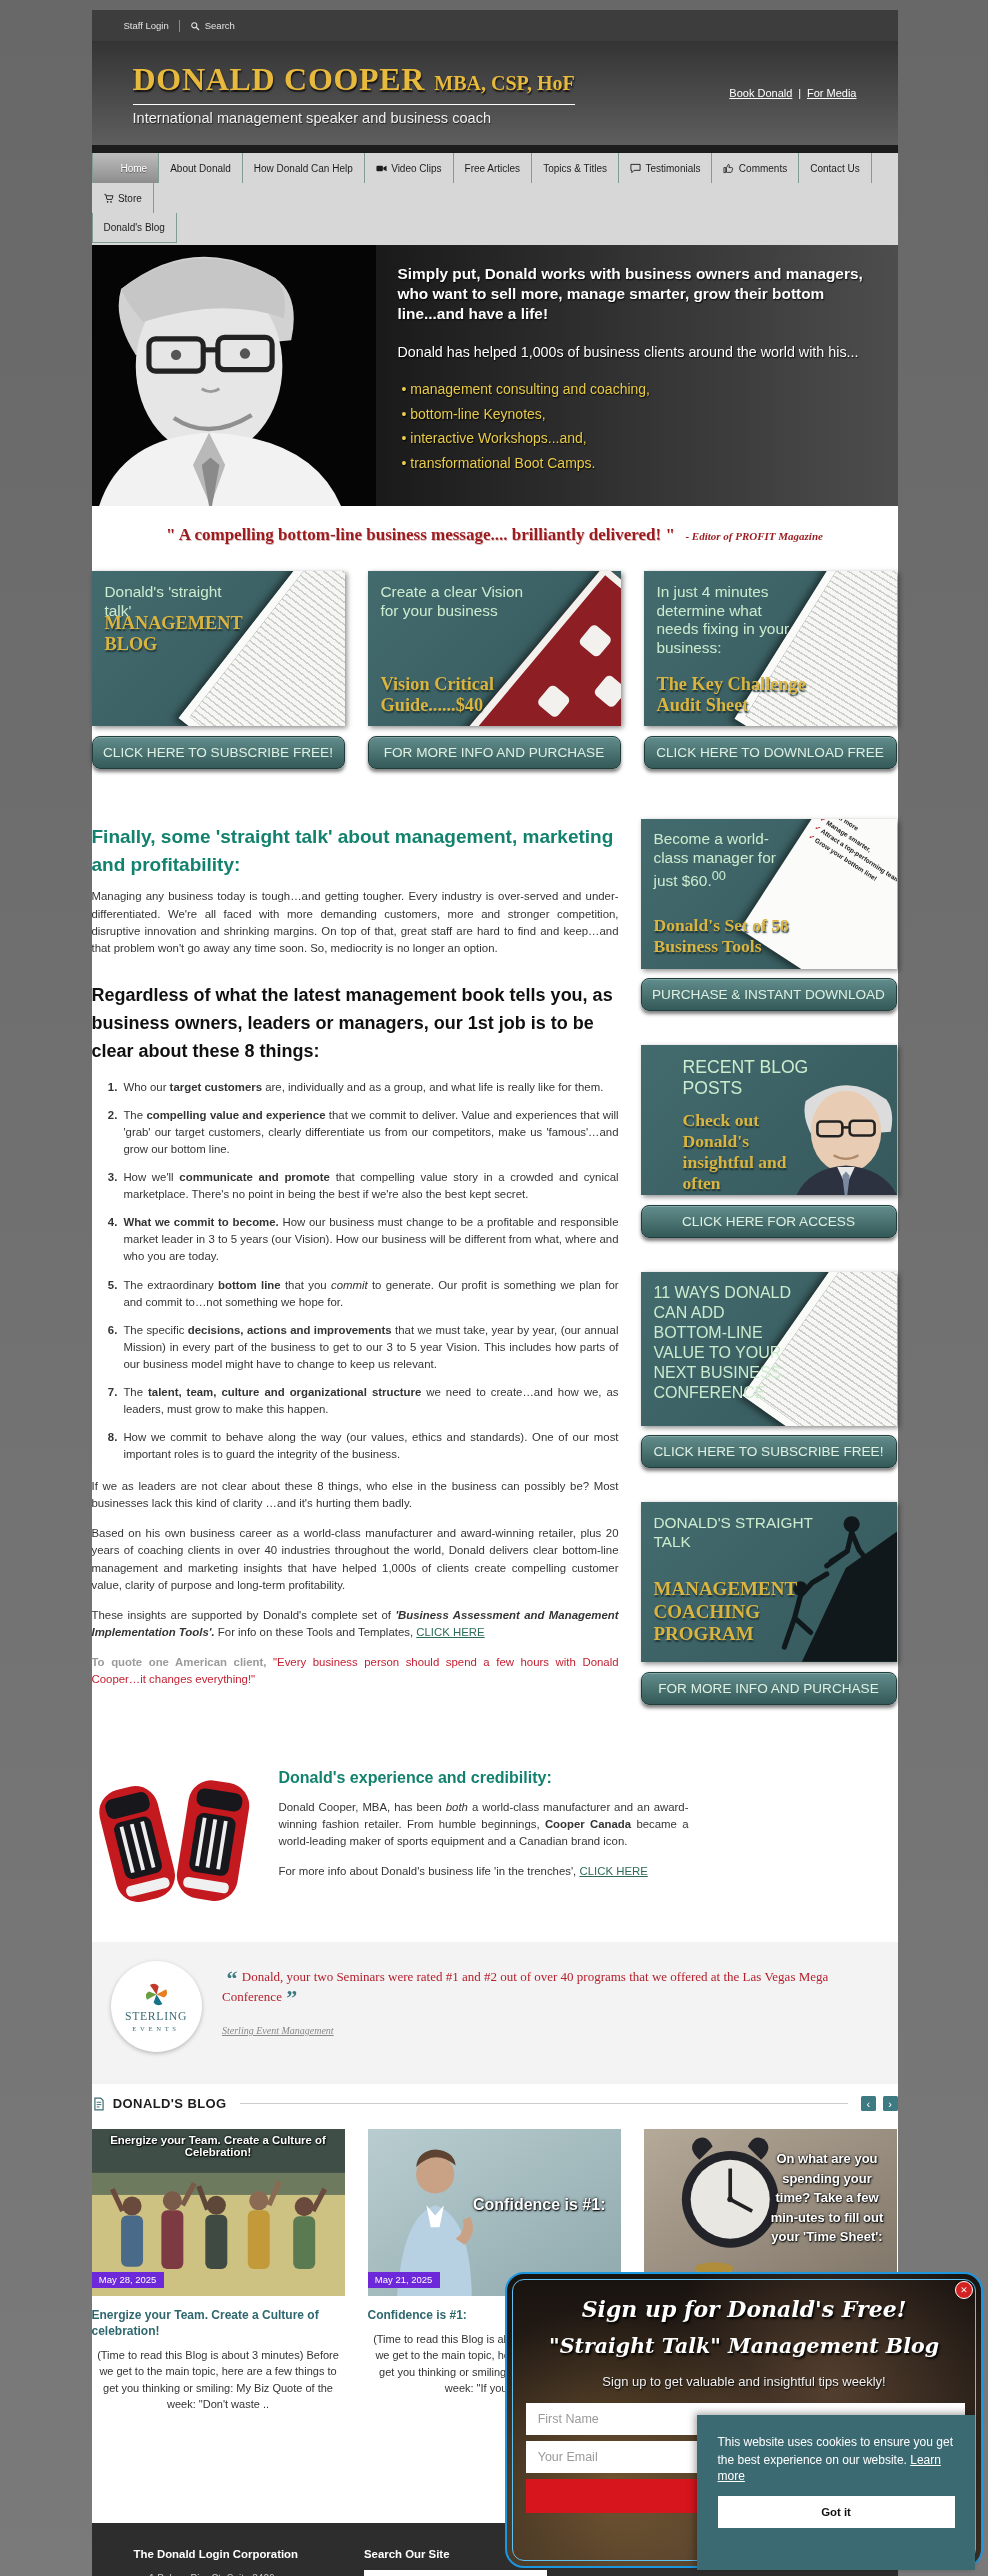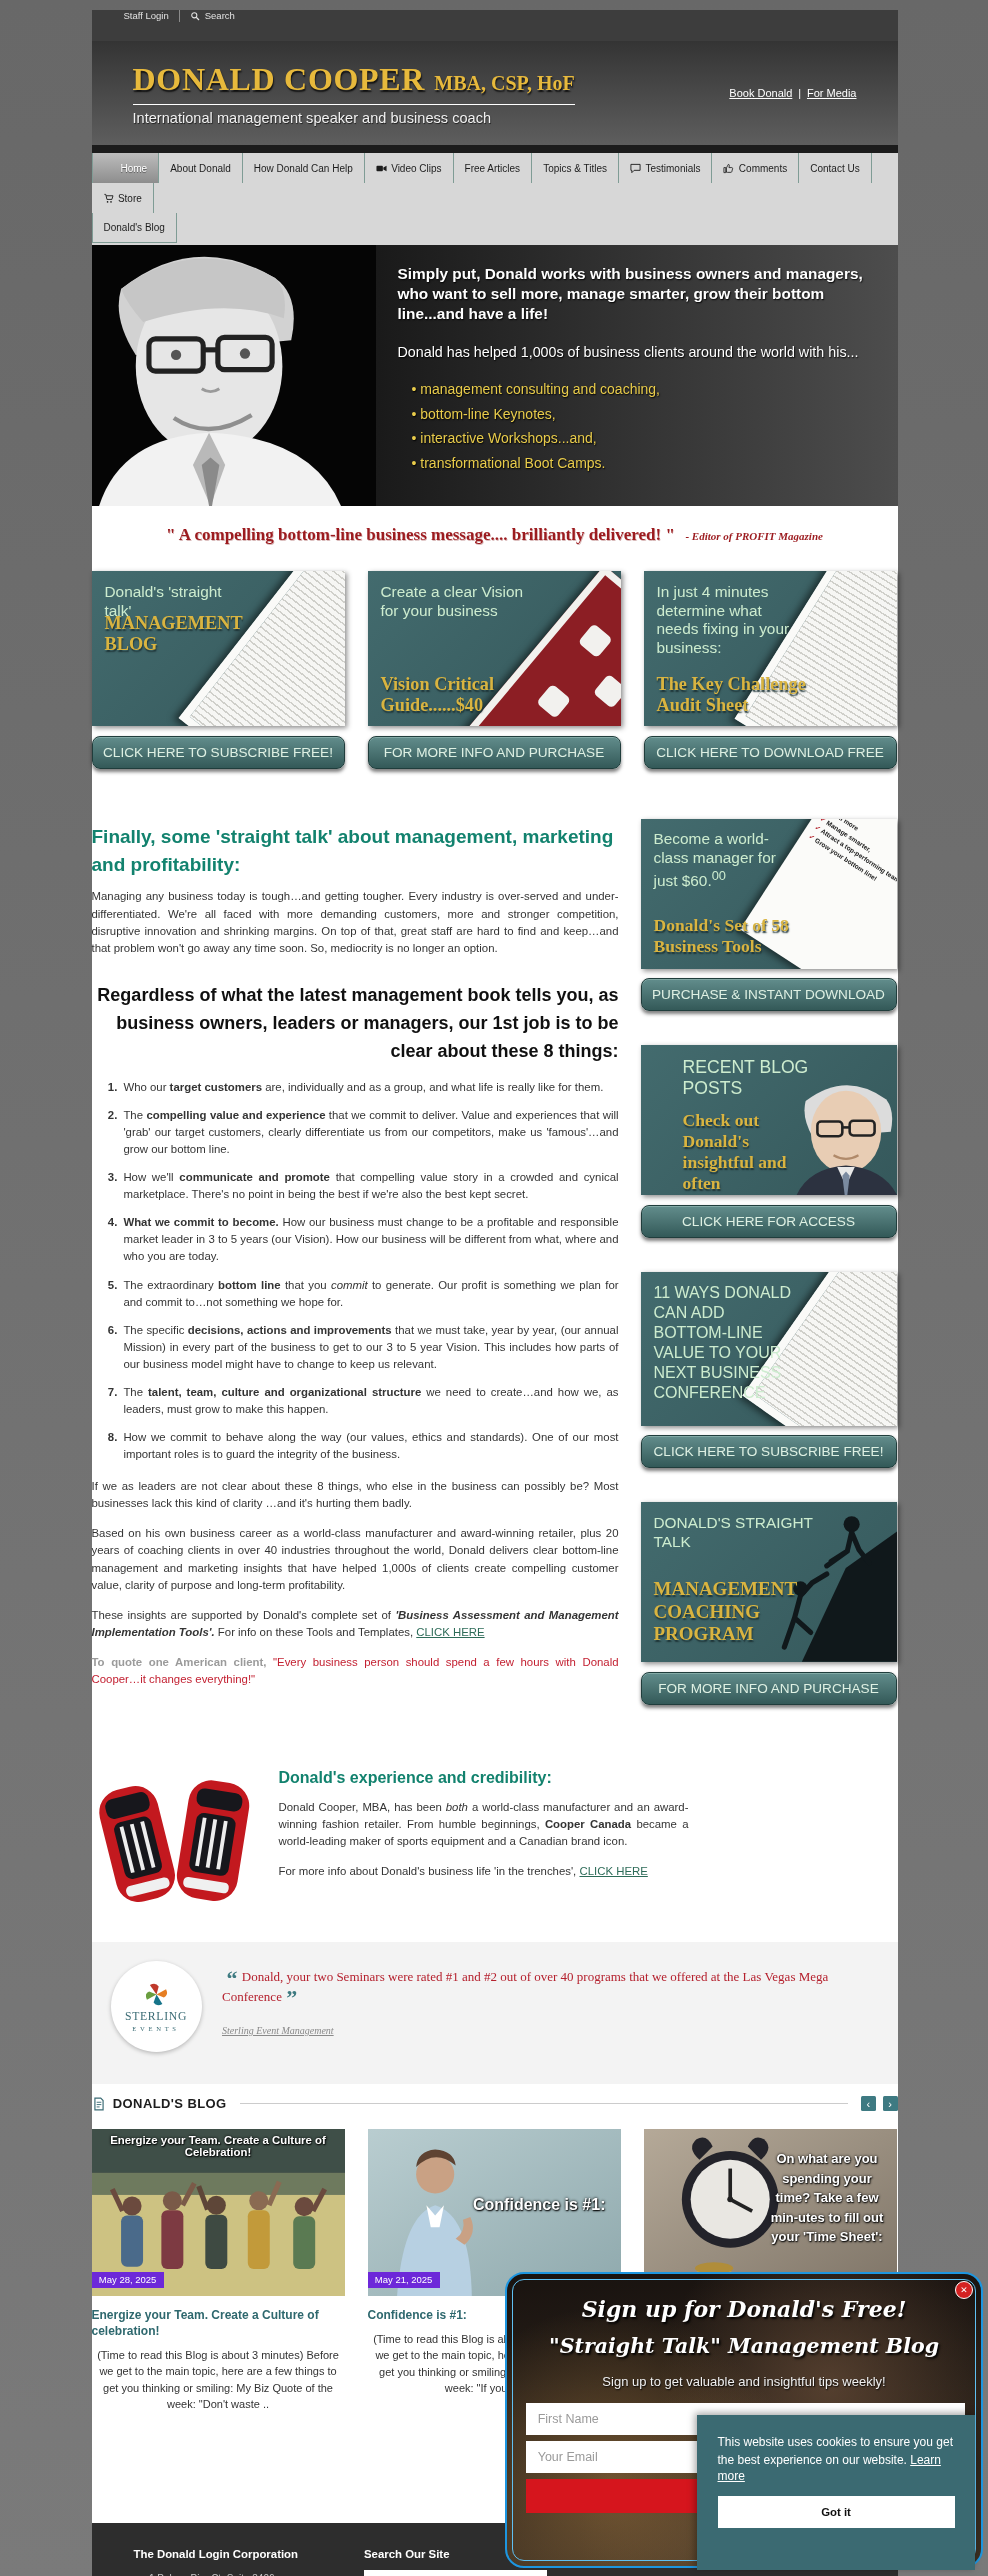--- a/index.html
+++ b/index.html
@@ -1,20 +1,20 @@
 <!DOCTYPE html>
 <html style="font-size:11.7px"><head>
 <meta charset="utf-8">
 <style>
   html,body{margin:0;padding:0;background:#707070;font-family:"Liberation Sans",sans-serif;}
   .page{position:relative;width:989px;height:2576px;margin:0 auto;background:linear-gradient(180deg,#686868,#7a7a7a);overflow:hidden;}
   .col{position:relative;width:806px;margin:0 auto;padding-top:10.3px;}
 
   
-  .topbar{height:31px;background:#3d3d3d;display:flex;align-items:flex-start;padding:0 32px;color:#e2e2e2;font-size:9.5px;}
+  .topbar{height:31px;background:#3d3d3d;display:flex;align-items:center;padding:0 32px;color:#e2e2e2;font-size:9.5px;}
   .topbar a{color:#e2e2e2;text-decoration:none;cursor:pointer;}
   .tb-div{width:0.7px;height:11.7px;background:#8a8a8a;margin:0 10.3px;}
   .tb-search{display:flex;align-items:center;gap:4.4px;cursor:pointer;}
   .ico{display:inline-flex;width:10.3px;height:10.3px;vertical-align:middle;}
   .ico svg{width:100%;height:100%;}
 
   
   .header{height:104px;background:linear-gradient(180deg,#343434,#5e5e5e);display:flex;align-items:center;justify-content:space-between;padding:0 41px;}
   .brand{border-bottom:1.5px solid #fff;padding-bottom:5.9px;}
   .brand-line{font-family:"Liberation Serif",serif;color:#e7b93c;text-shadow:0.7px 1.5px 1.5px #101010;}
@@ -35,21 +35,21 @@
   .nav-item.active{background:linear-gradient(180deg,#bdbdbd,#8d8d8d);color:#fff;text-shadow:0 0.7px 0.7px #555;}
   .nav-item .ico{width:11px;height:11px;color:#1d1d1d;}
 
   
   .hero{height:261px;background:linear-gradient(90deg,#000 0%,#141414 28%,#4d4d4d 100%);display:flex;overflow:hidden;}
   .hero-photo{width:284px;flex:none;position:relative;}
   .hero-photo svg{position:absolute;left:0;top:0;width:100%;height:100%;}
   .hero-text{flex:1;padding:19px 29px 0 22px;color:#fff;}
   .hero-intro{font-size:15.4px;font-weight:bold;line-height:1.3;text-shadow:0.7px 0.7px 1.5px #000;margin:0 0 19px;}
   .hero-sub{font-size:14.3px;line-height:1.3;text-shadow:0.7px 0.7px 1.5px #000;margin:0 0 16px;}
-  .hero-bullets{list-style:none;margin:14px;padding:0;}
+  .hero-bullets{list-style:none;margin:4px;padding:0;}
   .hero-bullets li{color:#e9cc4b;font-size:14px;line-height:1.75;text-shadow:0.7px 0.7px 1.5px #000;}
   .hero-bullets li::before{content:"• ";}
 
   
   .quotebar{background:#fff;text-align:center;padding:19px 7.3px 17.6px;}
   .qb-main{font-family:"Liberation Serif",serif;font-weight:bold;color:#9c1b1f;font-size:17px;text-shadow:0.7px 0.7px 0 #d9b9b9;}
   .qb-credit{font-family:"Liberation Serif",serif;font-weight:bold;font-style:italic;color:#9c1b1f;font-size:11px;margin-left:7.3px;}
 
   
   .promos{background:#fff;display:flex;gap:23px;padding:8.8px 0 31px;}
@@ -65,21 +65,21 @@
   .paper-red{position:absolute;width:154px;height:212px;right:-59px;top:22px;transform:rotate(40deg);background:#8c1e24;border:7.3px solid #f2f1ee;box-shadow:-3.7px 3.7px 7.3px rgba(0,0,0,.5);z-index:1;}
   .puz{position:absolute;background:#f2f1ee;width:25px;height:25px;border-radius:5.1px;}
   .btn{margin-top:9.5px;height:33px;width:100%;border-radius:8px;border:0.7px solid #203d3c;background:linear-gradient(180deg,#628d8c,#335958);color:#def0e3;font-size:13.6px;display:flex;align-items:center;justify-content:center;box-shadow:0 2.2px 3.7px rgba(0,0,0,.5),inset 0 0.7px 0 #8fb4b0;cursor:pointer;box-sizing:border-box;text-align:center;}
 
   
   .cols{background:#fff;display:flex;gap:22px;padding:4.4px 0 20.5px;}
   .leftcol{width:527px;flex:none;}
   h2.teal{color:#12826e;font-size:19px;line-height:1.45;font-weight:bold;margin:19px 0 10.3px;}
   p.body,li{color:#343434;font-size:11.4px;line-height:1.5;text-align:justify;}
   p.body{margin:0 0 13px;}
-  h3.blackhead{color:#101010;font-size:18px;line-height:1.55;font-weight:bold;margin:25px 0 13px;text-align:right;}
+  h3.blackhead{color:#101010;font-size:18px;line-height:1.55;font-weight:bold;margin:25px 0 13px;}
   ol.eight{margin:0 0 14.6px;padding-left:29px;}
   ol.eight li{margin:0 0 11px;padding-left:2.9px;}
   ol.eight li::marker{font-weight:bold;}
   .b{font-weight:bold;}
   .i{font-style:italic;}
   .link{color:#2d6b58;text-decoration:underline;cursor:pointer;}
   .grayb{color:#9b9b9b;font-weight:bold;}
   .red{color:#c32031;}
 
   

